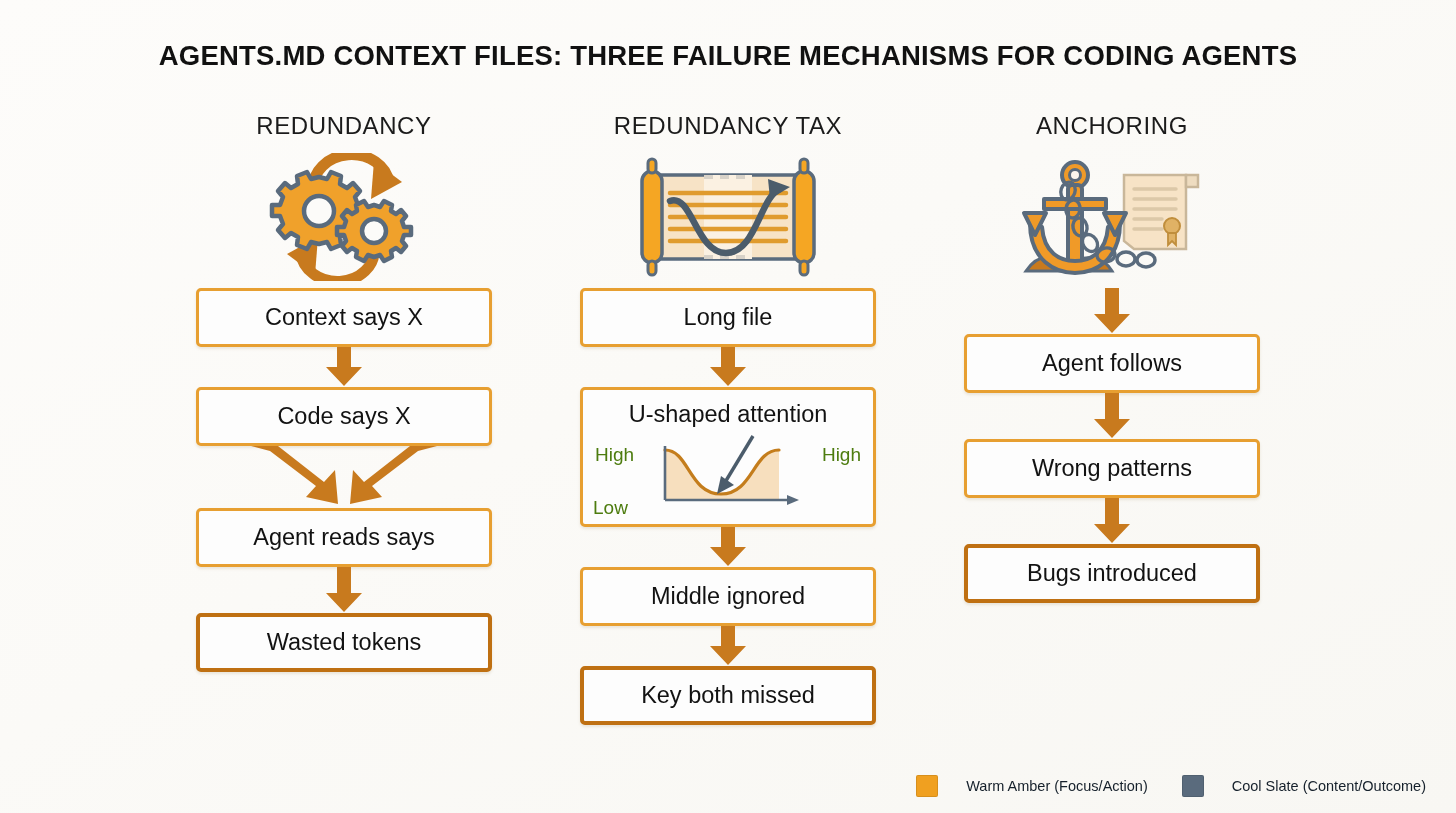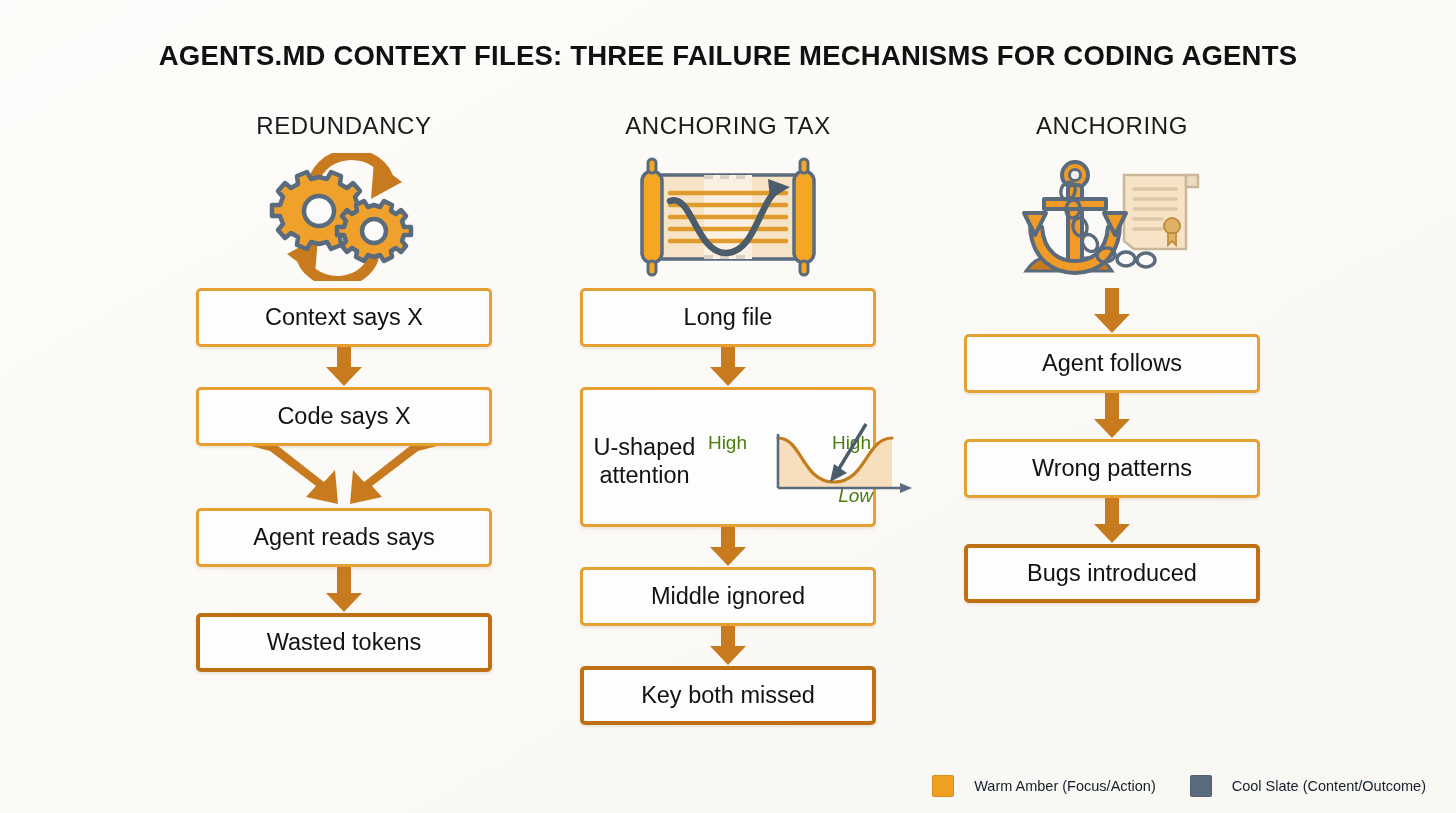--- a/index.html
+++ b/index.html
@@ -74,21 +74,21 @@
     justify-content: center;
     text-align: center;
     color: #121212;
     font-size: 23.5px;
     line-height: 1.2;
   }
   .node.h-std { height: 59px; }
   .node.final { border-width: 4px; border-color: #bf7012; }
   .node.tall {
     height: 140px;
-    flex-direction: row;
+    flex-direction: column;
     justify-content: flex-start;
     padding-top: 10px;
   }
   .node.tall .tall-title { font-size: 23.5px; margin-bottom: 2px; }
 
   
   .arrow-straight {
     width: 44px;
     display: block;
   }
@@ -99,31 +99,31 @@
 
   
   .mini { position: relative; width: 270px; height: 86px; margin-top: 2px; }
   .mini .lbl {
     position: absolute;
     font-size: 19px;
     color: #4d7c0f;
   }
   .mini .lbl-left  { left: 2px;  top: 12px; }
   .mini .lbl-right { right: 2px; top: 12px; }
-  .mini .lbl-low   { left: 0; right: 0; bottom: -2px; text-align: right; font-style: italic; }
+  .mini .lbl-low   { left: 0; right: 0; bottom: -2px; text-align: left; }
 
   
   .legend {
     position: absolute;
     right: 30px; bottom: 16px;
     display: flex;
     align-items: center;
     gap: 34px;
   }
-  .legend-item { display: flex; align-items: center; gap: 20px; }
+  .legend-item { display: flex; align-items: center; gap: 28px; }
   .swatch {
     width: 22px; height: 22px;
     border-radius: 2px;
     box-shadow: inset 0 0 0 1px rgba(0,0,0,0.10);
   }
   .legend-label { font-size: 14.5px; color: #15202b; white-space: nowrap; }
 </style>
 </head>
 <body>
 
@@ -183,21 +183,21 @@
           <svg class="arrow-straight" width="44" height="46" viewBox="0 0 44 46">
             <path d="M15 0 L29 0 L29 26 L40 26 L22 45 L4 26 L15 26 Z" fill="#C87A1E"></path>
           </svg>
         </div>
 
         <div class="node h-std final">Wasted tokens</div>
       </div>
     </div>
 
     <div class="column">
-      <div class="col-heading">ANCHORING TAX</div>
+      <div class="col-heading">REDUNDANCY TAX</div>
 
       <div class="icon-wrap">
         <svg width="196" height="128" viewBox="0 0 196 128">
           <rect x="28" y="22" width="140" height="84" fill="#F7E3C6" stroke="#5A6B7D" stroke-width="3.5"></rect>
           <rect x="74" y="22" width="48" height="84" fill="#FBF1E2"></rect>
           <g stroke="#E09B2D" stroke-width="4.5" stroke-linecap="round">
             <line x1="40" y1="40" x2="156" y2="40"></line>
             <line x1="40" y1="52" x2="156" y2="52"></line>
             <line x1="40" y1="64" x2="156" y2="64"></line>
             <line x1="40" y1="76" x2="156" y2="76"></line>

